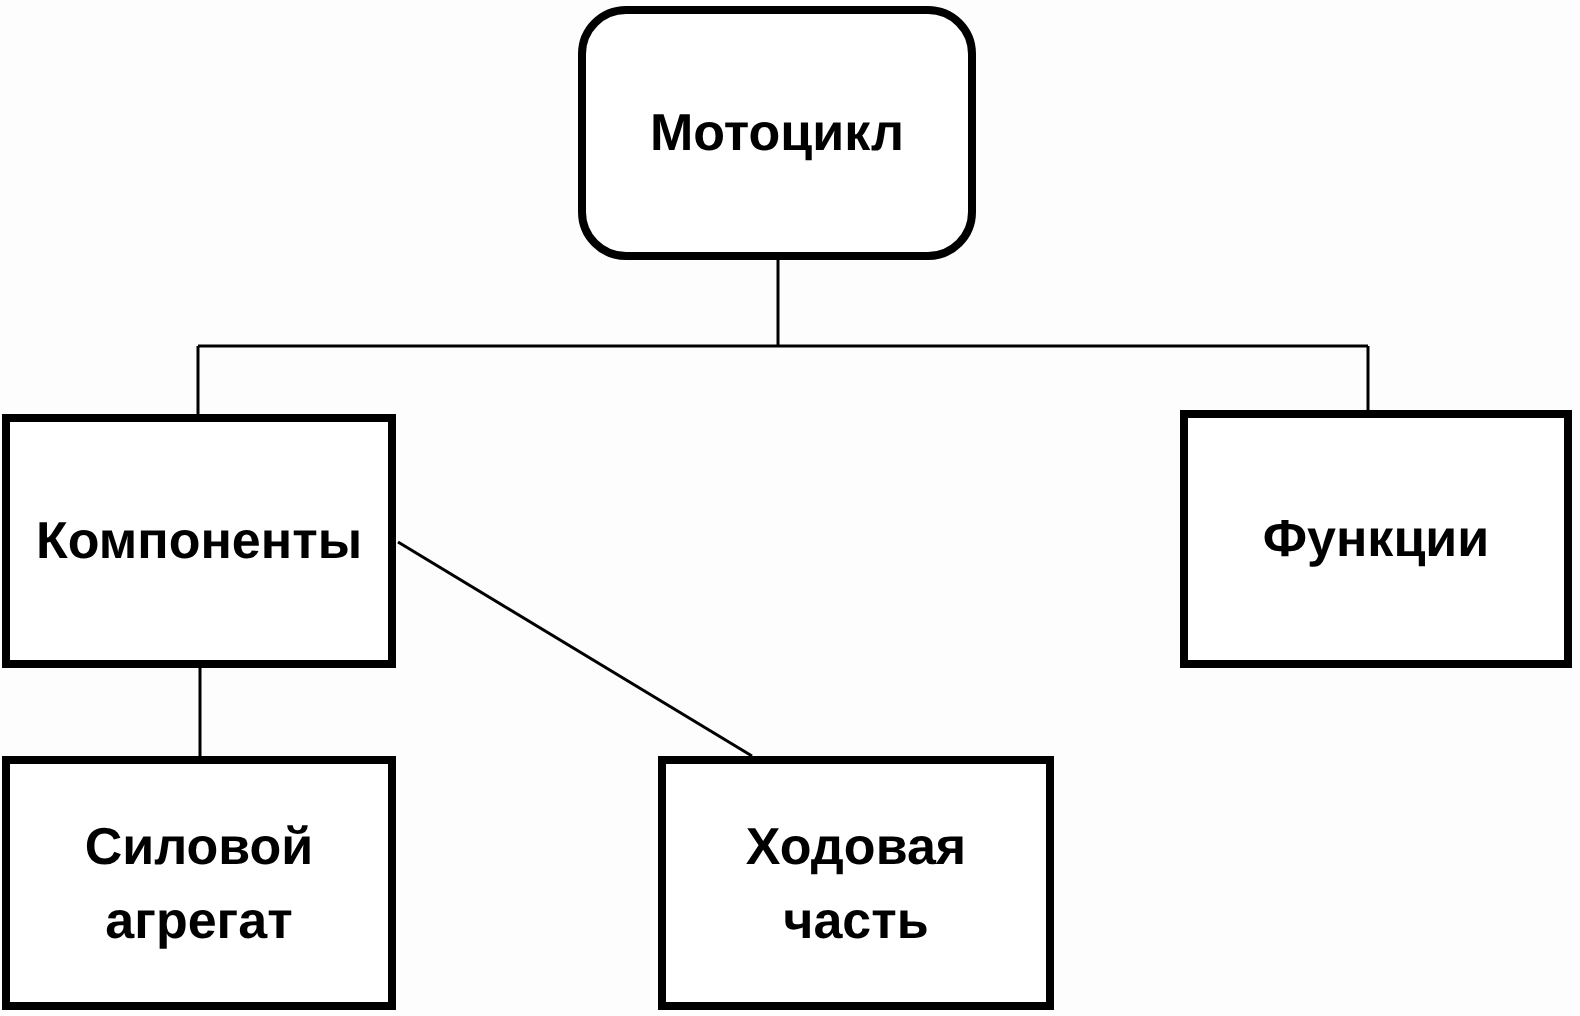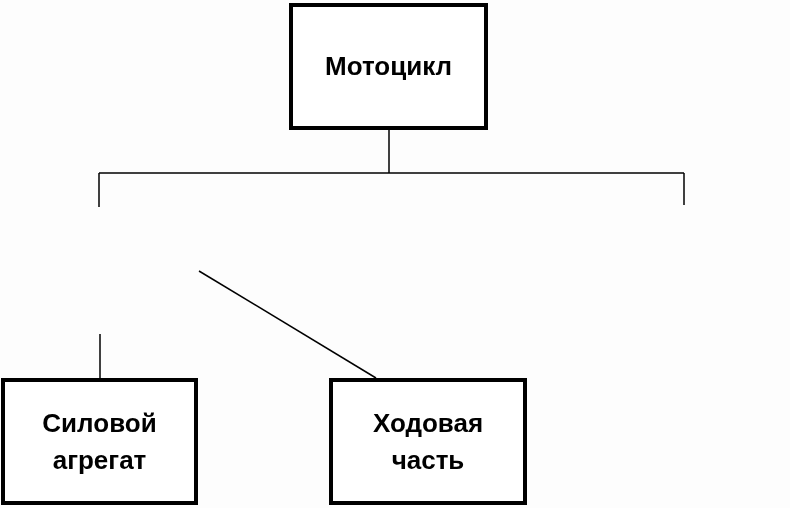--- a/index.html
+++ b/index.html
@@ -33,21 +33,21 @@
     display: flex;
     align-items: center;
     justify-content: center;
     text-align: center;
     font-weight: bold;
     font-size: 26px;
     line-height: 37px;
     color: #000000;
     padding: 4px 14px;
   }
-  .node-motorcycle { left: 289px; top: 3px;   width: 199px; height: 127px; }
+  .node-motorcycle { left: 289px; top: 3px;   width: 199px; height: 127px; border-radius: 24px; }
   .node-components { left: 1px;   top: 207px; width: 197px; height: 127px; }
   .node-functions  { left: 590px; top: 205px; width: 196px; height: 129px; }
   .node-power-unit { left: 1px;   top: 378px; width: 197px; height: 127px; }
   .node-chassis    { left: 281px; top: 378px; width: 198px; height: 127px; margin-left: 48px; }
 </style>
 </head>
 <body>
 
 <div class="canvas">
 
@@ -63,21 +63,27 @@
 
     <line x1="100" y1="334" x2="100" y2="378" stroke="#000" stroke-width="1.5"></line>
 
     <line x1="199" y1="271" x2="376" y2="378" stroke="#000" stroke-width="1.5"></line>
   </svg>
 
   <div class="node node-motorcycle">
     <span>Мотоцикл</span>
   </div>
 
+  <div class="node node-components">
+    <span>Компоненты</span>
+  </div>
 
+  <div class="node node-functions">
+    <span>Функции</span>
+  </div>
 
   <div class="node node-power-unit">
     <span>Силовой агрегат</span>
   </div>
 
   <div class="node node-chassis">
     <span>Ходовая часть</span>
   </div>
 
 </div>

